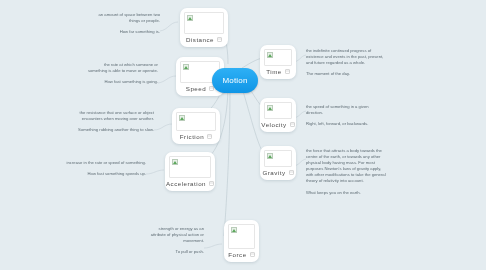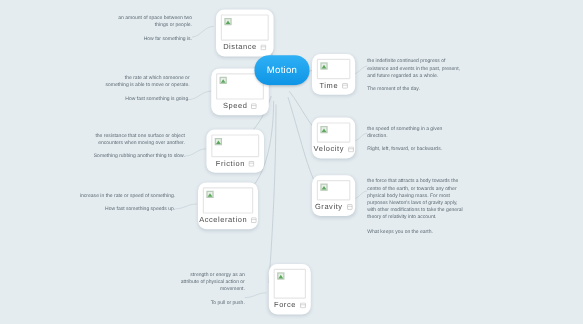--- a/index.html
+++ b/index.html
@@ -28,21 +28,21 @@
     top: 0;
     width: 486px;
     height: 270px;
     pointer-events: none;
   }
 
   
   .center-node {
     position: absolute;
     left: 212px;
-    top: 46px;
+    top: 68px;
     width: 46px;
     height: 25px;
     border-radius: 13px;
     background: #18a2ef;
     background-image: linear-gradient(#2eb0f5, #0f95e6);
     box-shadow: 0 1px 2px rgba(0,0,0,0.18);
     display: flex;
     align-items: center;
     justify-content: center;
     z-index: 6;

